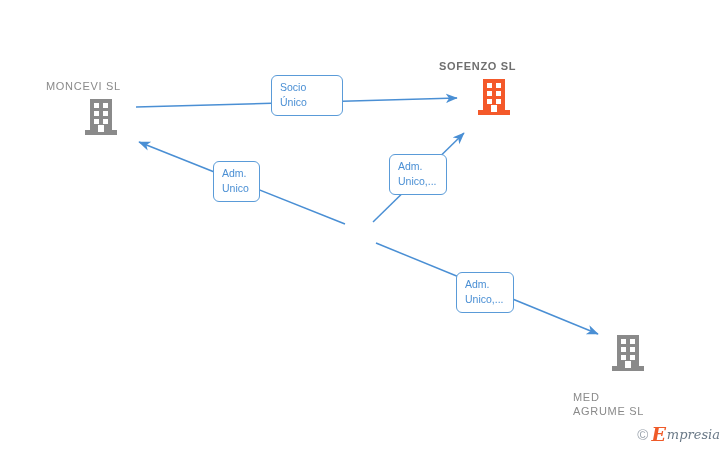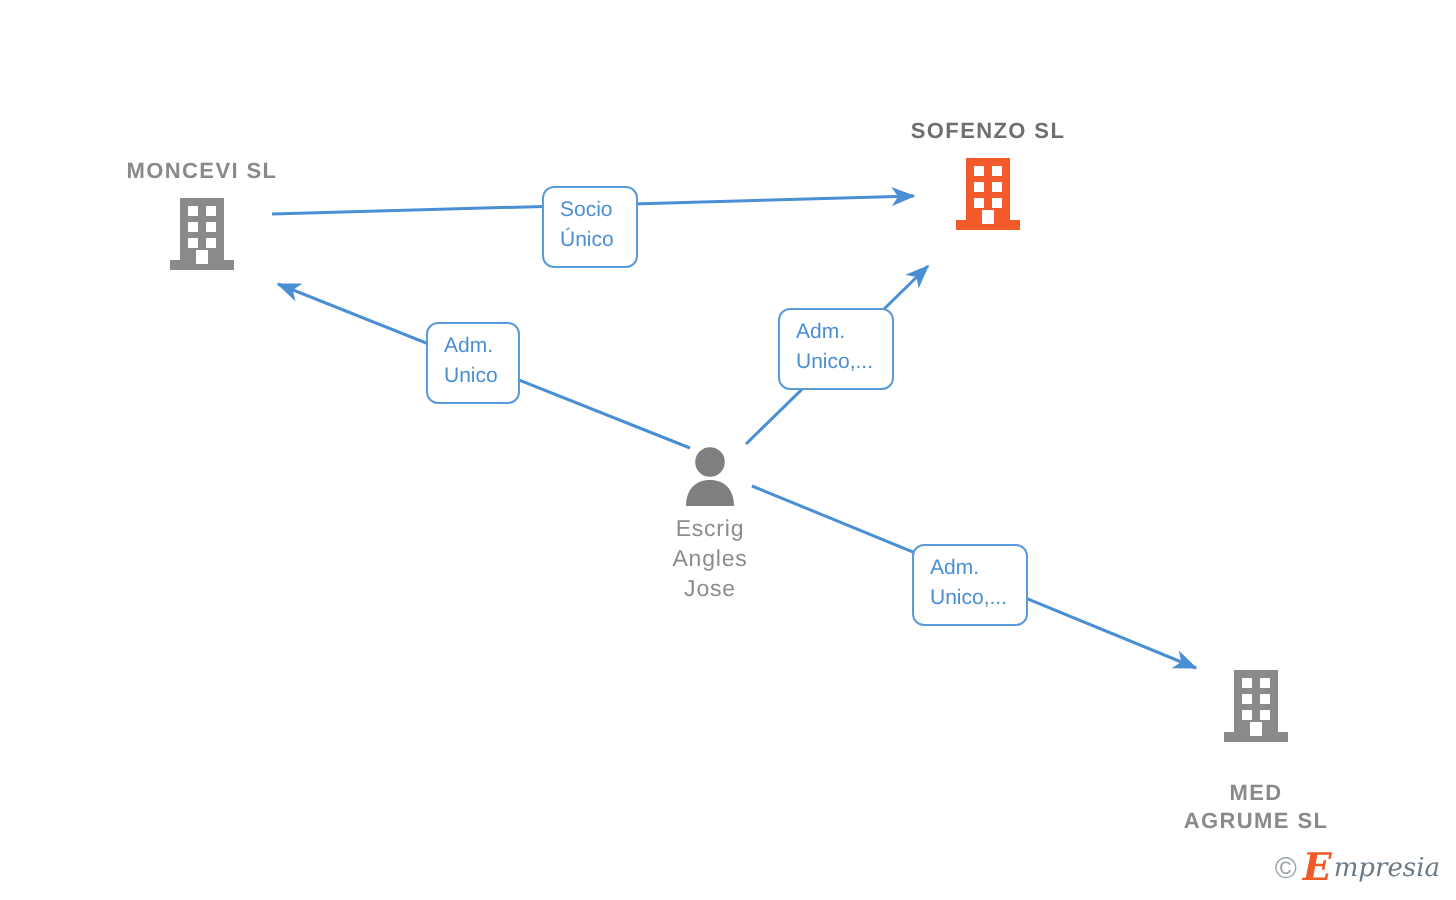--- a/index.html
+++ b/index.html
@@ -9,29 +9,29 @@
     background:#ffffff;
     font-family:"Liberation Sans","DejaVu Sans",sans-serif;
     overflow:hidden;
     position:relative;
   }
   #stage{position:absolute;left:0;top:0;width:728px;height:450px;}
 
   svg.edges{position:absolute;left:0;top:0;width:728px;height:450px;}
 
   
-  .node{position:absolute;text-align:center;}
+  .node{position:absolute;text-align:left;}
   .node-label{
     font-size:11px;
     letter-spacing:0.7px;
     line-height:14px;
     white-space:pre-line;
     user-select:none;
   }
-  .company .node-label{color:#8a8a8a;font-weight:bold;}
+  .company .node-label{color:#8a8a8a;font-weight:normal;}
   .company.highlight .node-label{color:#7b7b7b;font-weight:bold;}
   .person .node-label{
     color:#8c8c8c;font-weight:normal;font-size:11.5px;
     letter-spacing:0.4px;line-height:15px;
   }
 
   
   .icon{display:block;margin:0 auto;}
 
   
@@ -124,29 +124,20 @@
         <rect x="19" y="5" width="5" height="5"></rect>
         <rect x="10" y="13" width="5" height="5"></rect>
         <rect x="19" y="13" width="5" height="5"></rect>
         <rect x="10" y="21" width="5" height="5"></rect>
         <rect x="19" y="21" width="5" height="5"></rect>
         <rect x="14" y="27" width="6" height="7"></rect>
       </g>
     </svg>
   </div>
 
-  <div class="node person" style="left:310px;top:222px;width:90px;">
-    <svg class="icon" width="30" height="32" viewBox="0 0 30 32">
-      <circle cx="15" cy="9" r="7.4" fill="#7f7f7f"></circle>
-      <path d="M15,18 C22.5,18 27,23 27,31 L3,31 C3,23 7.5,18 15,18 z" fill="#7f7f7f"></path>
-    </svg>
-    <div class="node-label" style="margin-top:4px;">Escrig
-Angles
-Jose</div>
-  </div>
 
   <div class="node company" style="left:573px;top:334px;width:110px;">
     <svg class="icon" width="34" height="40" viewBox="0 0 34 40">
       <g fill="#8a8a8a">
         <rect x="6" y="1" width="22" height="33"></rect>
         <rect x="1" y="32" width="32" height="5"></rect>
       </g>
       <g fill="#ffffff">
         <rect x="10" y="5" width="5" height="5"></rect>
         <rect x="19" y="5" width="5" height="5"></rect>
@@ -154,21 +145,21 @@
         <rect x="19" y="13" width="5" height="5"></rect>
         <rect x="10" y="21" width="5" height="5"></rect>
         <rect x="19" y="21" width="5" height="5"></rect>
         <rect x="14" y="27" width="6" height="7"></rect>
       </g>
     </svg>
     <div class="node-label" style="margin-top:16px;">MED
 AGRUME SL</div>
   </div>
 
-  <div class="chip" style="left:271px;top:93px;width:48px;">Socio
+  <div class="chip" style="left:271px;top:75px;width:72px;">Socio
 Único</div>
 
   <div class="chip" style="left:213px;top:161px;width:47px;">Adm.
 Unico</div>
 
   <div class="chip" style="left:389px;top:154px;width:58px;">Adm.
 Unico,...</div>
 
   <div class="chip" style="left:456px;top:272px;width:58px;">Adm.
 Unico,...</div>

